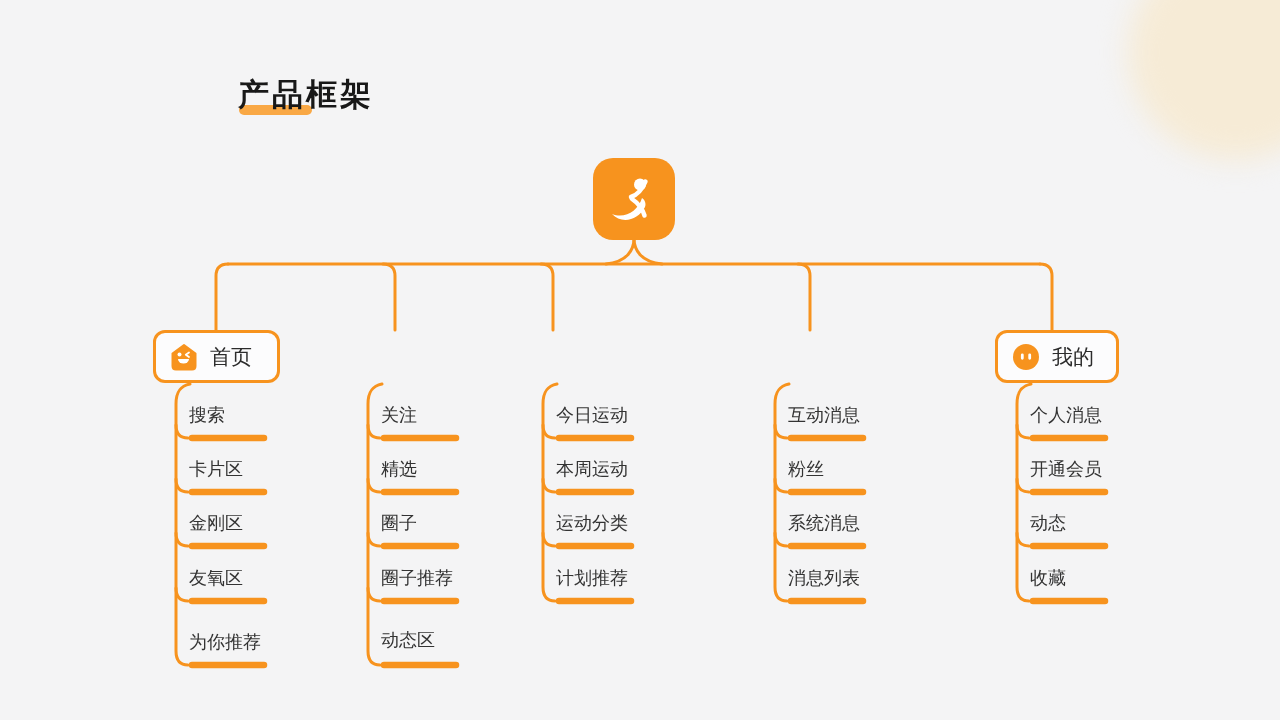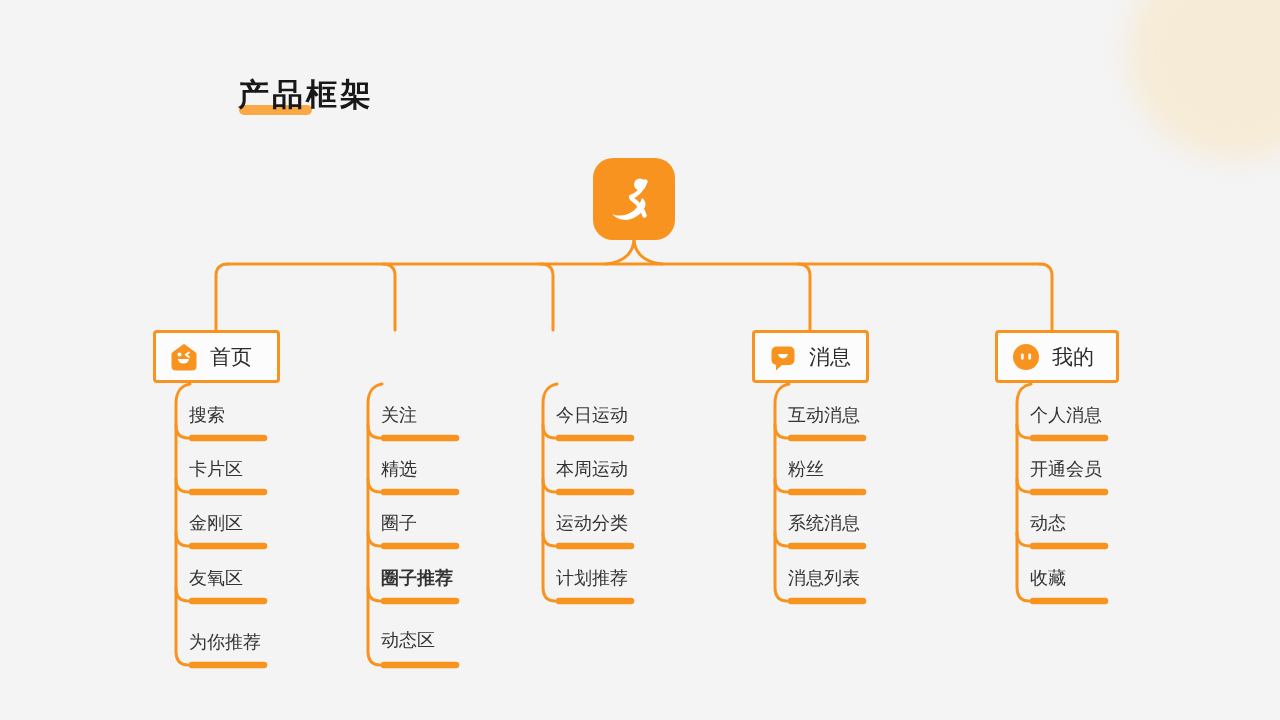--- a/index.html
+++ b/index.html
@@ -37,21 +37,21 @@
   
   .app-icon {
     position:absolute; left:593px; top:158px; width:82px; height:82px;
     background:#f7931e; border-radius:20px; z-index:2;
     display:flex; align-items:center; justify-content:center;
   }
 
   
   .cat-box {
     position:absolute; top:330px; height:53px;
-    background:#fcfcfd; border:3px solid #f7931e; border-radius:4px;
+    background:#fcfcfd; border:3px solid #f7931e; border-radius:12px;
     display:flex; align-items:center; gap:11px; padding-left:13px;
     z-index:2;
   }
   .cat-box .label { font-size:21px; color:#2c2c2c; font-weight:500; white-space:nowrap; }
   .cat-box .icon { width:30px; height:30px; flex:0 0 30px; display:flex; }
 
   
   .item {
     position:absolute; z-index:2; font-size:18px; color:#333;
     white-space:nowrap; line-height:26px;
@@ -151,51 +151,41 @@
         <circle cx="10.5" cy="12.5" r="2" fill="#fff"></circle>
         <path d="M20,10.5 L16.8,12.8 L20,15" stroke="#fff" stroke-width="1.8" stroke-linecap="round" stroke-linejoin="round" fill="none"></path>
         <path d="M9,17 a5.5,4.6 0 0 0 11,0 Z" fill="#fff"></path>
       </svg>
     </span>
     <span class="label">首页</span>
   </div>
 
 
 
-  <div class="cat-box" style="left:752px; width:117px;">
-    <span class="icon">
-      <svg width="30" height="30" viewBox="0 0 30 30">
-        <rect x="3.5" y="4.5" width="23" height="18.5" rx="5" fill="#f7931e"></rect>
-        <path d="M8,21 V28.5 L16,21 Z" fill="#f7931e"></path>
-        <path d="M10.2,12 a4.8,4.4 0 0 0 9.6,0 Z" fill="#fff"></path>
-      </svg>
-    </span>
-    <span class="label">消息</span>
-  </div>
 
   <div class="cat-box" style="left:995px; width:124px;">
     <span class="icon">
       <svg width="30" height="30" viewBox="0 0 30 30">
         <circle cx="15" cy="15" r="13" fill="#f7931e"></circle>
         <path d="M11.3,12.8 V16.3 M18.7,12.8 V16.3" stroke="#fff" stroke-width="2.8" stroke-linecap="round"></path>
       </svg>
     </span>
     <span class="label">我的</span>
   </div>
 
   <div class="item" style="left:189px; top:402px;">搜索</div>
   <div class="item" style="left:189px; top:456px;">卡片区</div>
   <div class="item" style="left:189px; top:510px;">金刚区</div>
   <div class="item" style="left:189px; top:565px;">友氧区</div>
   <div class="item" style="left:189px; top:629px;">为你推荐</div>
 
   <div class="item" style="left:381px; top:402px;">关注</div>
   <div class="item" style="left:381px; top:456px;">精选</div>
   <div class="item" style="left:381px; top:510px;">圈子</div>
-  <div class="item" style="left:381px; top:565px;font-weight:bold;">圈子推荐</div>
+  <div class="item" style="left:381px; top:565px;">圈子推荐</div>
   <div class="item" style="left:381px; top:627px;">动态区</div>
 
   <div class="item" style="left:556px; top:402px;">今日运动</div>
   <div class="item" style="left:556px; top:456px;">本周运动</div>
   <div class="item" style="left:556px; top:510px;">运动分类</div>
   <div class="item" style="left:556px; top:565px;">计划推荐</div>
 
   <div class="item" style="left:788px; top:402px;">互动消息</div>
   <div class="item" style="left:788px; top:456px;">粉丝</div>
   <div class="item" style="left:788px; top:510px;">系统消息</div>

